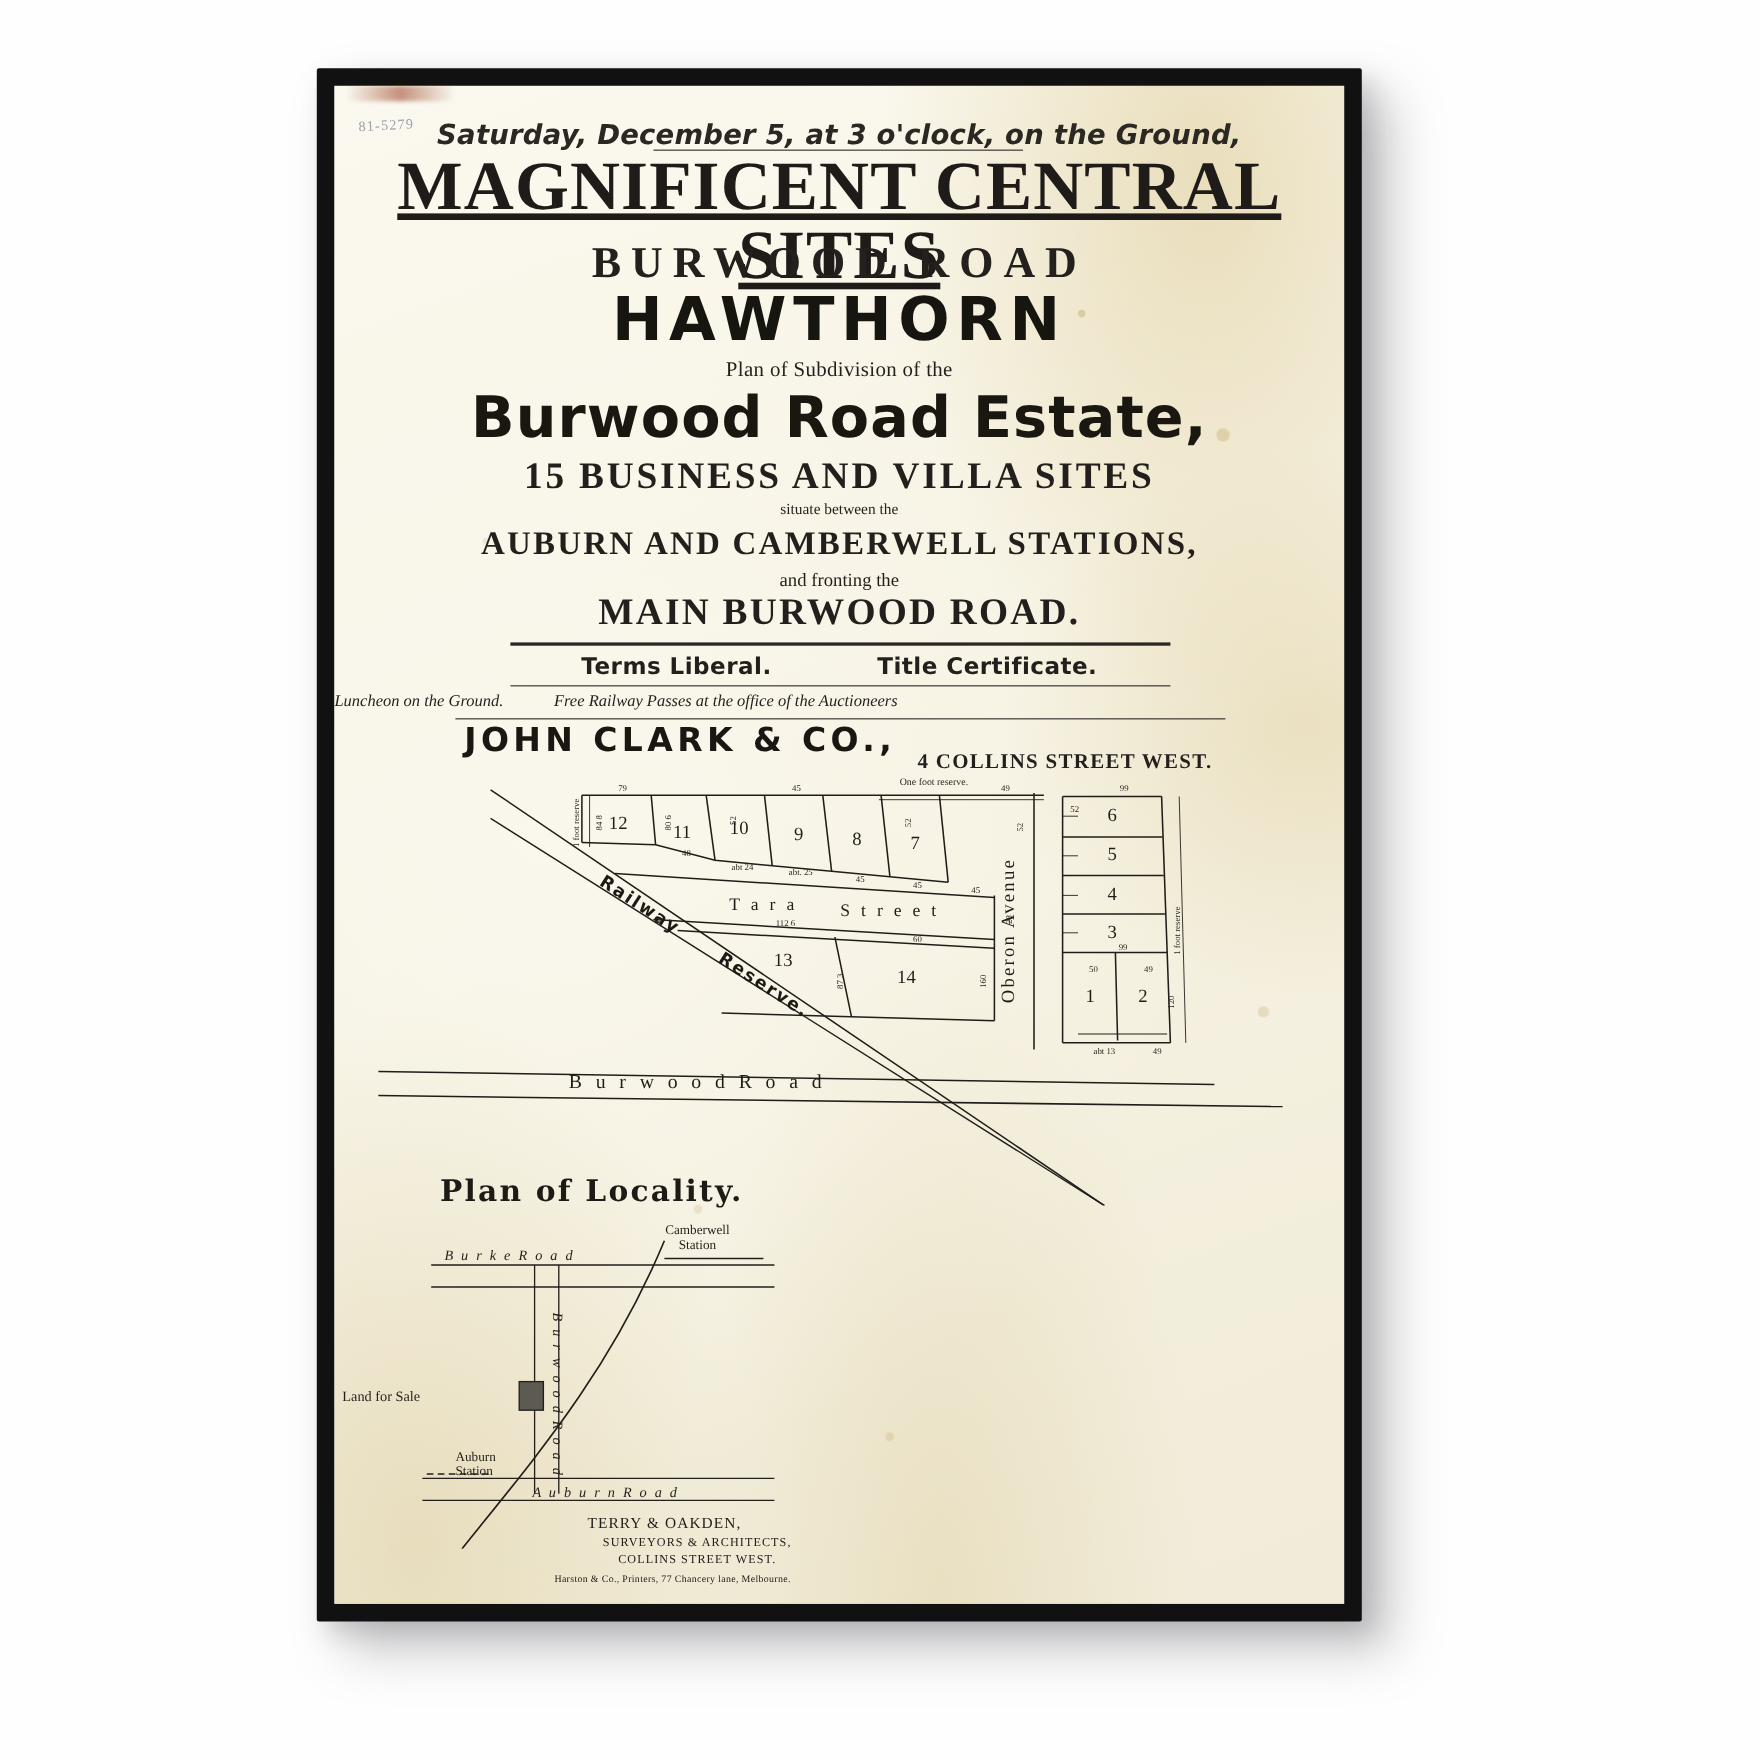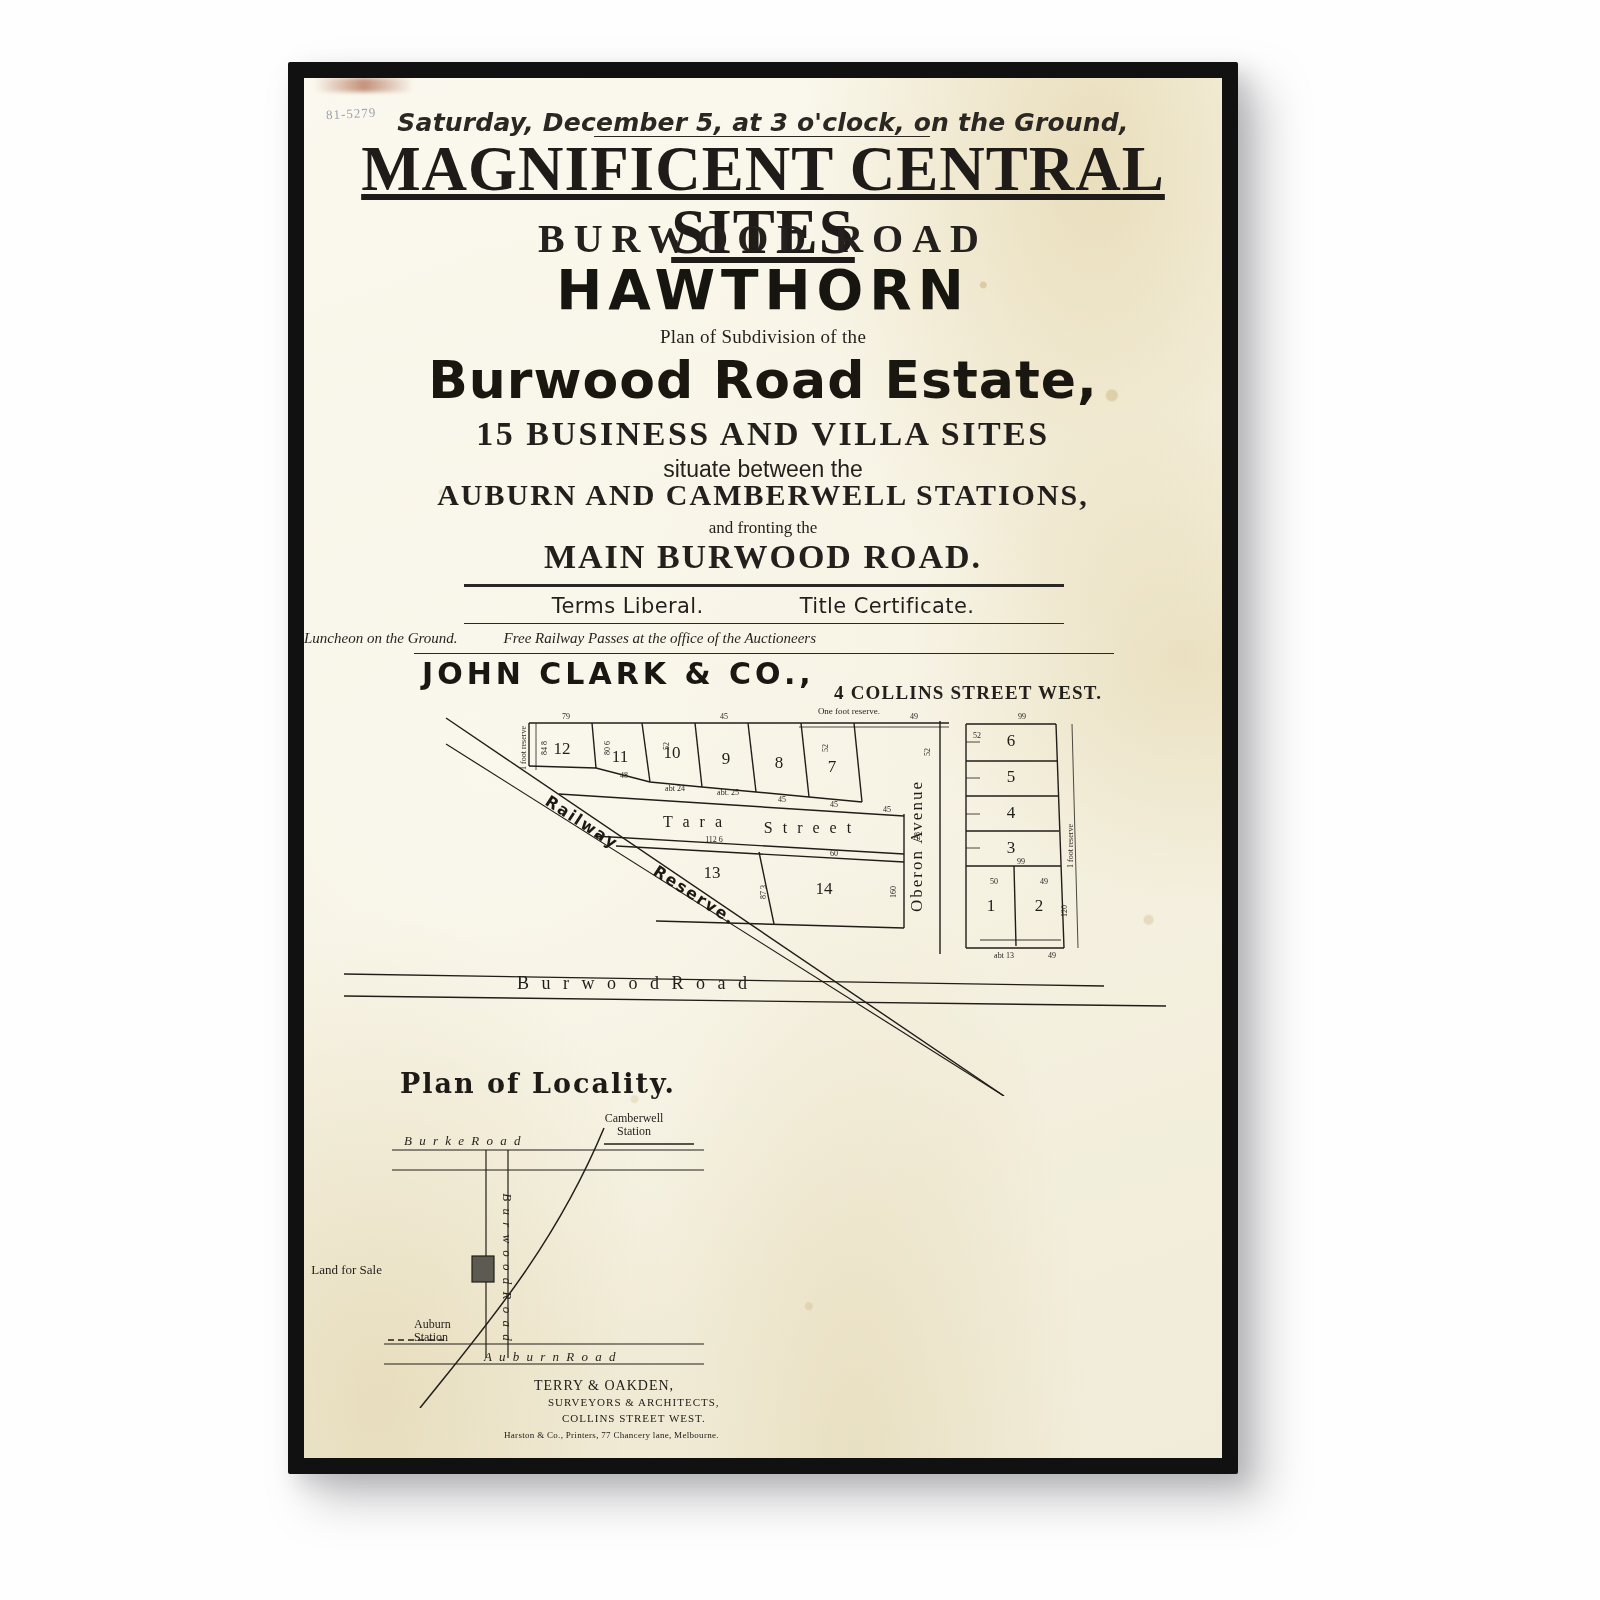--- a/index.html
+++ b/index.html
@@ -145,22 +145,22 @@
   }
   .t-sites15 {
     top: 337px;
     font-family: "Liberation Serif", serif;
     font-weight: 700;
     font-size: 34px;
     letter-spacing: 2.5px;
   }
   .t-situate {
     top: 378px;
-    font-family: Liberation Sans, sans-serif;
-    font-size: 23px;
+    font-family: Liberation Serif, serif;
+    font-size: 14px;
   }
   .t-stations {
     top: 400px;
     font-family: "Liberation Serif", serif;
     font-weight: 700;
     font-size: 30px;
     letter-spacing: 2px;
   }
   .t-fronting {
     top: 440px;
@@ -175,21 +175,21 @@
     letter-spacing: 2px;
   }
   .terms-row {
     position: absolute;
     top: 516px;
     left: 0; width: 100%;
     display: flex;
     justify-content: center;
     gap: 96px;
     font-family: "DejaVu Sans", sans-serif;
-    font-weight: 400;
+    font-weight: 700;
     font-size: 21px;
     letter-spacing: .4px;
   }
   .small-row {
     position: absolute;
     top: 552px;
     left: 0; width: 100%;
     display: flex;
     justify-content: flex-start;
     gap: 46px;

